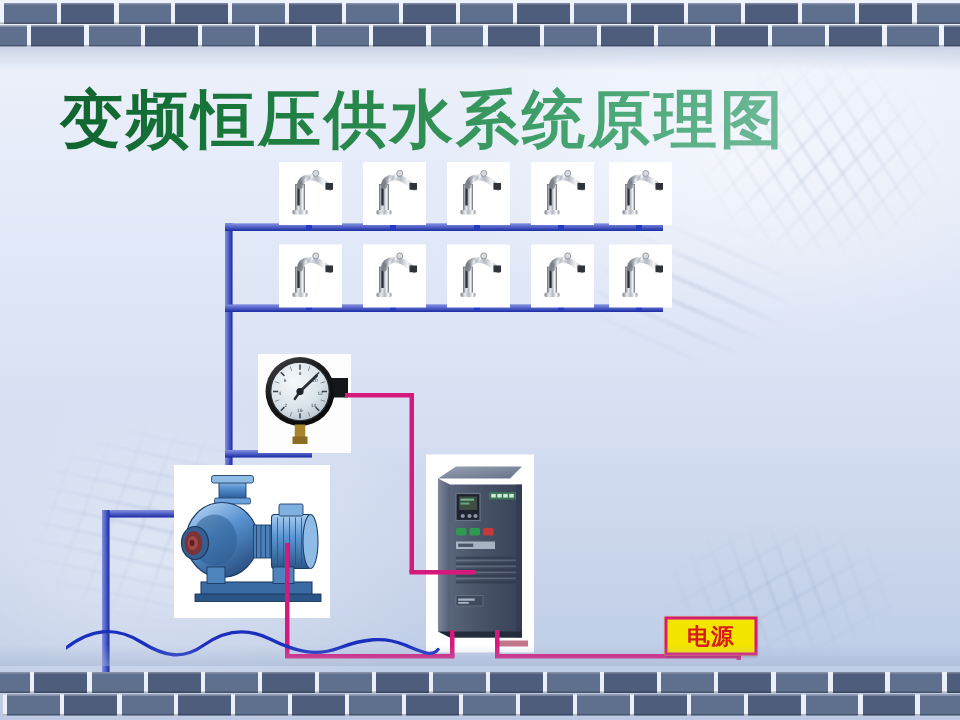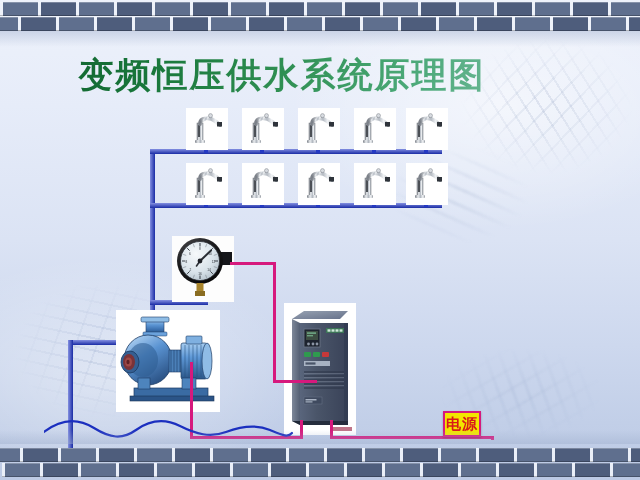--- a/index.html
+++ b/index.html
@@ -78,21 +78,21 @@
   }
   .brick-fade-bottom {
     position:absolute; left:0; bottom:36px; width:640px; height:14px;
     background:linear-gradient(to top, rgba(160,176,206,0.45), rgba(160,176,206,0));
   }
 
   
   #title {
     position:absolute; left:0; top:52px; width:564px;
     text-align:center;
-    font-size:35px; font-weight:bold; letter-spacing:2px;
+    font-size:42px; font-weight:bold; letter-spacing:2px;
     font-family:"DejaVu Sans","Liberation Sans",sans-serif;
     background:linear-gradient(100deg,#0d5c2a 0%,#18763a 26%,#2f8f52 50%,#4aa877 72%,#7fc0a8 100%);
     -webkit-background-clip:text; background-clip:text;
     color:transparent; -webkit-text-fill-color:transparent;
     text-shadow:none;
     white-space:nowrap;
   }
 
   
   .pipe { position:absolute; background:#1f35c9; }
@@ -136,21 +136,21 @@
   
   #vfd-card {
     position:absolute; left:284px; top:303px;
     width:72px; height:132px; background:#ffffff;
   }
   #vfd-card svg { display:block; }
 
   
   #power-label {
     position:absolute; left:443px; top:411px;
-    width:38px; height:26px;
+    width:62px; height:26px;
     background:#f3e500;
     border:2px solid #d6197d;
     color:#d81a18;
     font-family:"DejaVu Sans","Liberation Sans",sans-serif;
     font-size:15px; font-weight:bold;
     display:flex; align-items:center; justify-content:center;
     letter-spacing:1px;
     box-shadow:0 1px 2px rgba(0,0,0,0.25);
   }
 

